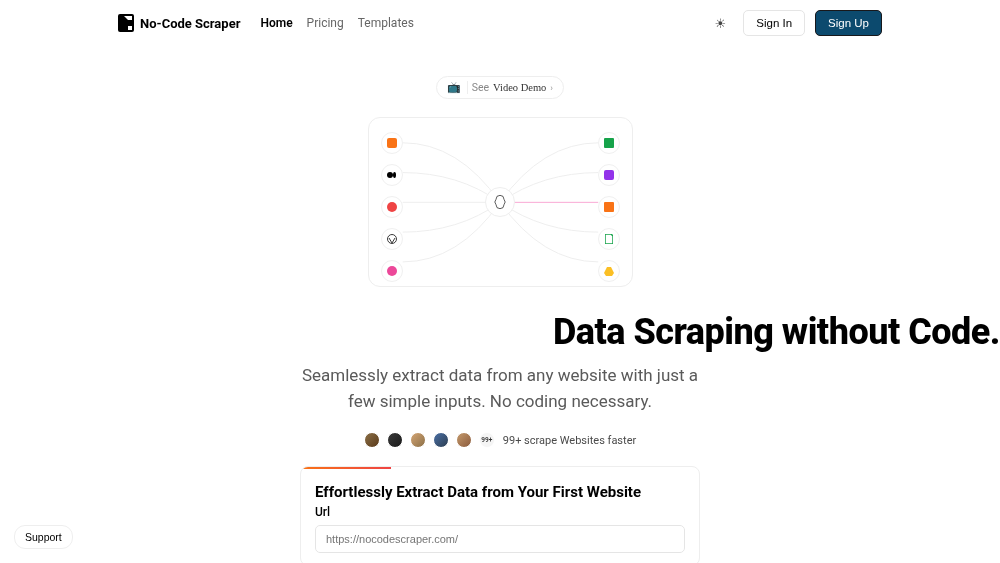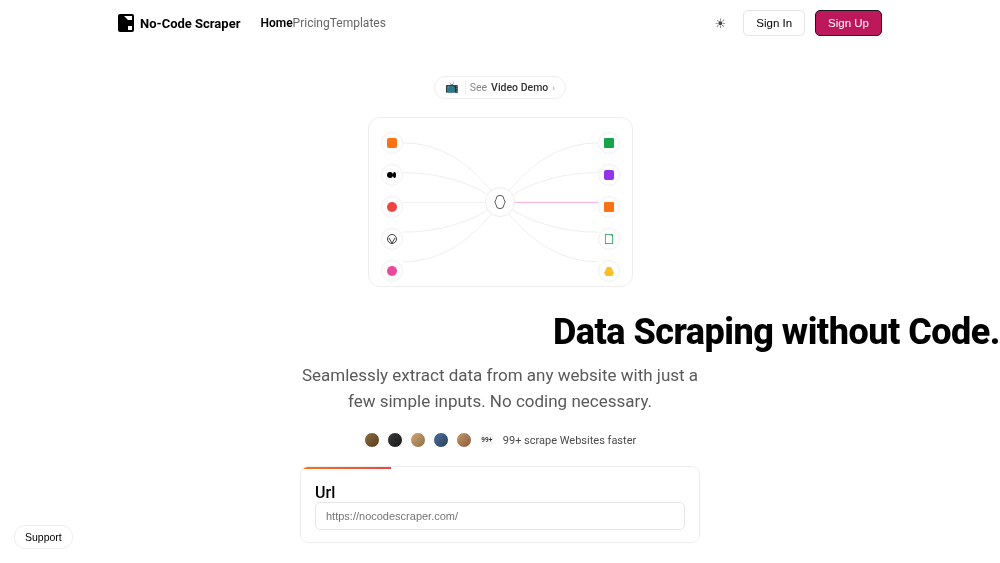--- a/index.html
+++ b/index.html
@@ -5,34 +5,34 @@
     * { margin: 0; padding: 0; box-sizing: border-box; }
     body { font-family: -apple-system, BlinkMacSystemFont, "Segoe UI", Roboto, sans-serif; background: #fff; color: #000; }
     
     .header { display: flex; align-items: center; justify-content: space-between; padding: 10px 118px; }
     .header-left { display: flex; align-items: center; gap: 20px; }
     .logo-wrap { display: flex; align-items: center; gap: 6px; }
     .logo-icon { width: 16px; height: 18px; background: #000; border-radius: 2px; display: flex; align-items: center; justify-content: center; position: relative; }
     .logo-icon::before { content: ""; position: absolute; top: 2px; right: 2px; width: 4px; height: 4px; border-top: 4px solid #fff; border-left: 4px solid transparent; }
     .logo-icon::after { content: ""; position: absolute; bottom: 2px; right: 2px; width: 4px; height: 4px; background: #fff; }
     .logo-text { font-weight: 700; font-size: 13px; }
-    .nav { display: flex; }
+    .nav { display: flex; gap: 14px; }
     .nav a { font-size: 12px; color: #666; text-decoration: none; cursor: pointer; }
     .nav a.active { color: #000; font-weight: 600; }
     .header-right { display: flex; align-items: center; gap: 10px; }
     .theme-btn { width: 26px; height: 26px; display: flex; align-items: center; justify-content: center; cursor: pointer; background: none; border: none; }
     .sun-icon { font-size: 13px; color: #444; }
     .btn { padding: 6px 12px; font-size: 11.5px; border-radius: 5px; cursor: pointer; border: 1px solid #e5e5e5; background: #fff; font-weight: 500; text-align: right; }
-    .btn-dark { background: #be185d; color: #fff; border-color: #18181b; }
+    .btn-dark { background: #0c4a6e; color: #fff; border-color: #18181b; }
     
     .container { max-width: 1000px; margin: 0 auto; text-align: center; padding-top: 30px; }
     
     .video-demo { display: inline-flex; align-items: center; gap: 4px; border: 1px solid #eee; border-radius: 16px; padding: 4px 10px; font-size: 10.5px; cursor: pointer; color: #888; margin-bottom: 18px; }
     .video-demo .emoji { font-size: 11px; border-right: 1px solid #eee; padding-right:6px; }
-    .video-demo .action { color: #333; font-weight: 500; }
+    .video-demo .action { color: #333; font-weight: 500; font-family: Liberation Serif, serif; }
     .video-demo .chev { color: #999; font-size: 9px; }
     
     .diagram { width: 265px; height: 170px; margin: 0 auto 24px; border: 1px solid #eee; border-radius: 12px; position: relative; padding: 14px 12px; }
     .diag-col { position: absolute; top: 14px; display: flex; flex-direction: column; gap: 10px; }
     .diag-left { left: 12px; }
     .diag-right { right: 12px; }
     .node { width: 22px; height: 22px; border: 1px solid #f0f0f0; border-radius: 50%; display: flex; align-items: center; justify-content: center; background: #fff; font-size: 9px; }
     .center-node { position: absolute; top: 50%; left: 50%; transform: translate(-50%, -50%); width: 30px; height: 30px; border: 1px solid #eee; border-radius: 50%; background: #fff; display: flex; align-items: center; justify-content: center; }
     .swirl { width: 16px; height: 16px; }
     .lines { position: absolute; inset: 0; z-index: -1; }
@@ -50,21 +50,21 @@
     .a4 { background: linear-gradient(135deg,#4a6fa5,#2d3e50); }
     .a5 { background: linear-gradient(135deg,#c49a6c,#8b5a3c); }
     .avatar-more { width: 16px; height: 16px; border-radius: 50%; border: 1.5px solid #fff; margin-left: -5px; background: #f5f5f5; display: flex; align-items: center; justify-content: center; font-size: 6.5px; font-weight: 600; color: #333; }
     .social-text { font-size: 11px; color: #4a4a4a; }
     
     .card { max-width: 400px; margin: 0 auto; border: 1px solid #eee; border-radius: 8px; text-align: left; position: relative; overflow: hidden; }
     .card-accent { position: absolute; top: 0; left: 0; width: 90px; height: 2px; background: linear-gradient(90deg,#f97316,#ef4444); }
     .card-body { padding: 16px 14px 12px; }
     .card-title { font-size: 15px; font-weight: 700; margin-bottom: 4px; }
     .card-sub { font-size: 10.5px; color: #777; margin-bottom: 16px; }
-    .field-label { font-size: 16px; font-weight: 500; display: block; }
+    .field-label { font-size: 12px; font-weight: 500; margin-bottom: 6px; display: block; }
     .input { width: 100%; padding: 7px 10px; border: 1px solid #e5e5e5; border-radius: 5px; font-size: 11px; outline: none; }
     
     .support { position: fixed; bottom: 14px; left: 14px; background: #fff; border: 1px solid #eee; padding: 5px 10px; font-size: 10.5px; border-radius: 11px; cursor: pointer; }
   </style>
 </head>
 <body>
 
 <header class="header">
   <div class="header-left">
     <div class="logo-wrap">
@@ -181,20 +181,21 @@
       <div class="avatar a4"></div>
       <div class="avatar a5"></div>
       <div class="avatar-more">99+</div>
     </div>
     <span class="social-text">99+ scrape Websites faster</span>
   </div>
 
   <div class="card">
     <div class="card-accent"></div>
     <div class="card-body">
+      <h2 class="card-title">Effortlessly Extract Data from Your First Website</h2>
       <label class="field-label">Url</label>
       <input class="input" type="text" placeholder="https://nocodescraper.com/" style="">
       
     </div>
 
   </div>
 </div>
 
 <button class="support">Support</button>
 

